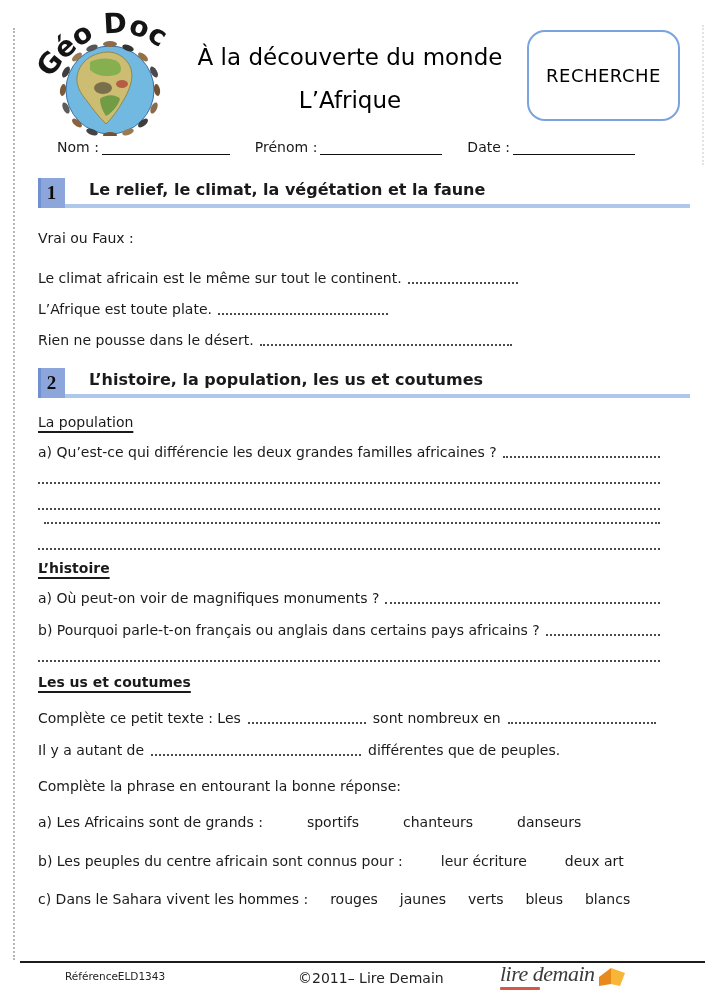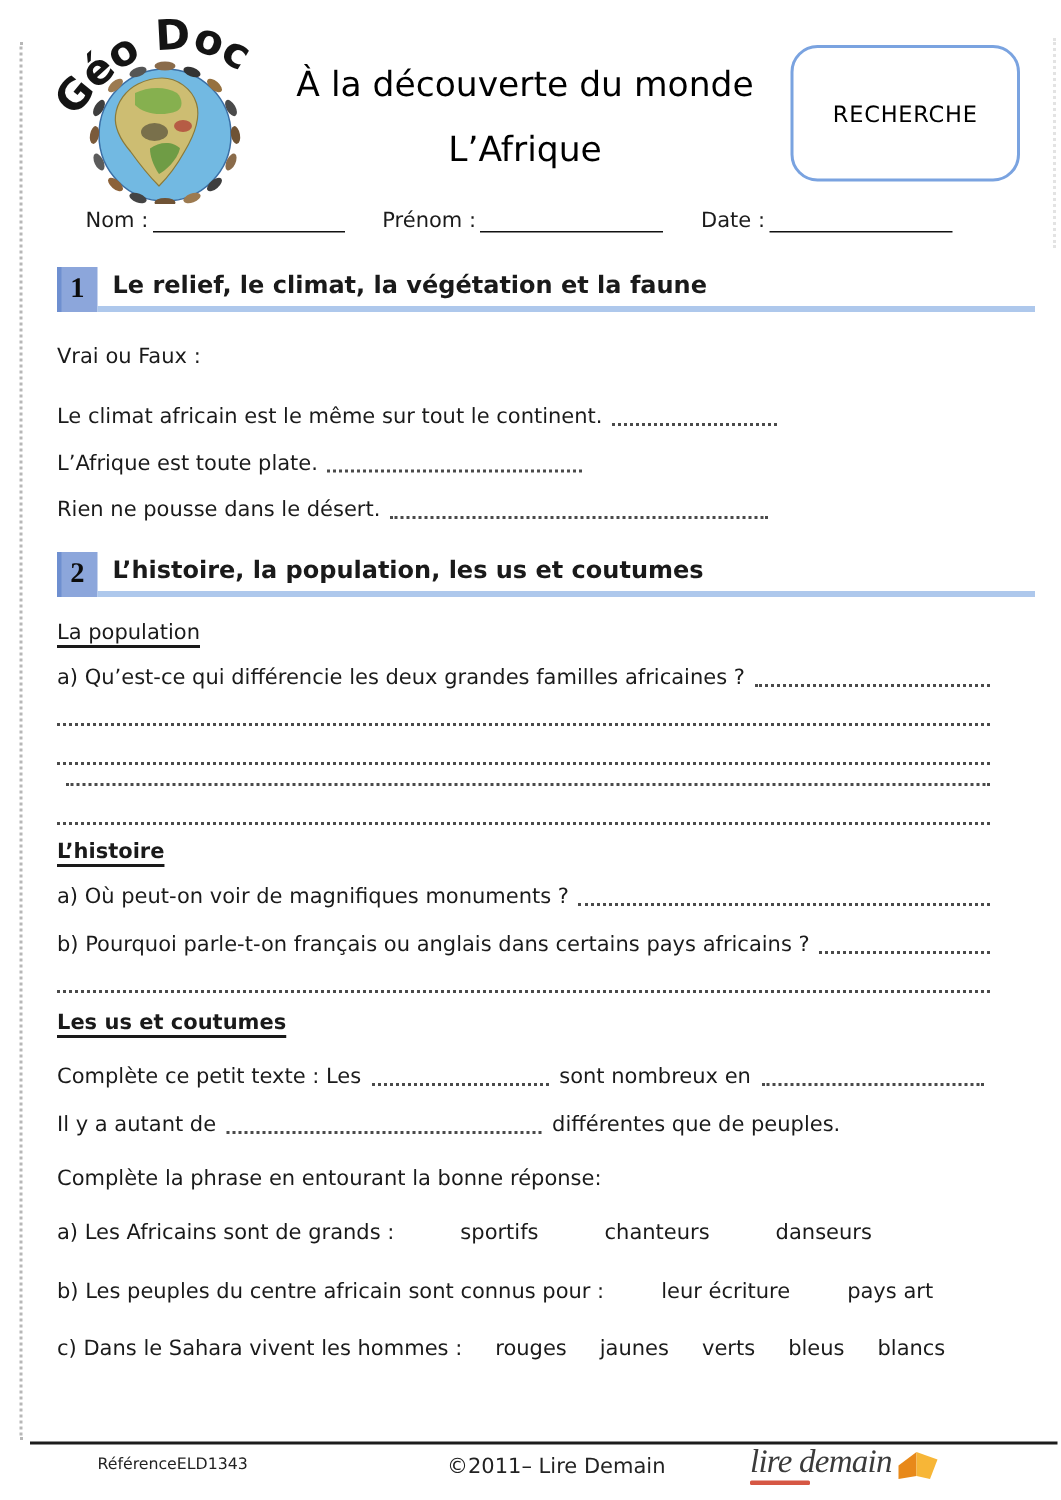--- a/index.html
+++ b/index.html
@@ -31,21 +31,21 @@
   
   .logo{position:absolute;left:30px;top:4px;width:160px;height:132px;}
   .title{
     position:absolute;left:175px;top:36px;width:350px;
     text-align:center;font-size:23px;line-height:43px;color:#000;
   }
   .badge{
     position:absolute;left:527px;top:30px;width:153px;height:91px;
     border:2px solid var(--badge_border);border-radius:18px;
     display:flex;align-items:center;justify-content:center;
-    font-size:15px;letter-spacing:.5px;color:#000;background:#fff;
+    font-size:18px;letter-spacing:.5px;color:#000;background:#fff;
   }
   
   .name-row{
     position:absolute;left:57px;top:139px;width:578px;
     display:flex;justify-content:space-between;font-size:14px;
   }
   .name-item{display:flex;}
   .name-item .lbl{white-space:nowrap;}
   .fill-line{display:inline-block;width:128px;border-bottom:1.6px solid #111;margin-left:3px;}
   .fill-line.short{width:122px;}
@@ -53,21 +53,21 @@
   .content{position:absolute;left:38px;top:178px;width:622px;font-size:14px;}
   .sec-header{display:flex;align-items:stretch;height:30px;margin-right:-30px;}
   .sec-num{
     width:27px;min-width:27px;height:30px;background:var(--accent_blue);
     box-shadow:inset 3px 0 0 #6e8fd0;
     display:flex;align-items:center;justify-content:center;
     font-family:"Liberation Serif",serif;font-weight:bold;font-size:19px;color:#0c0c0c;
   }
   .sec-bar{
     flex:1;border-bottom:4px solid var(--underline_blue);
-    display:flex;align-items:flex-end;padding:0 0 4px 10px;
+    display:flex;align-items:flex-end;padding:0 0 4px 24px;
   }
   .sec-title{font-weight:bold;font-size:16px;line-height:20px;white-space:nowrap;}
   .row{display:flex;line-height:20px;margin-bottom:11px;white-space:nowrap;}
   .row .txt{white-space:nowrap;}
   .dots{
     display:inline-block;height:0;border-bottom:2px dotted #4a4a4a;
     align-self:flex-end;margin:0 0 4px 6px;
   }
   .dots.grow{flex:1;min-width:30px;}
   .dotline{height:14px;border-bottom:2px dotted #4a4a4a;margin-bottom:12px;}
@@ -249,21 +249,21 @@
 
     <div class="quiz gap-a mb-19">
       <span>a) Les Africains sont de grands :</span>
       <span class="opt">sportifs</span>
       <span class="opt">chanteurs</span>
       <span class="opt">danseurs</span>
     </div>
     <div class="quiz gap-b mb-18">
       <span>b) Les peuples du centre africain sont connus pour :</span>
       <span class="opt">leur écriture</span>
-      <span class="opt">pays art</span>
+      <span class="opt">deux art</span>
     </div>
     <div class="quiz gap-c">
       <span>c) Dans le Sahara vivent les hommes :</span>
       <span class="opt">rouges</span>
       <span class="opt">jaunes</span>
       <span class="opt">verts</span>
       <span class="opt">bleus</span>
       <span class="opt">blancs</span>
     </div>
   </div>

